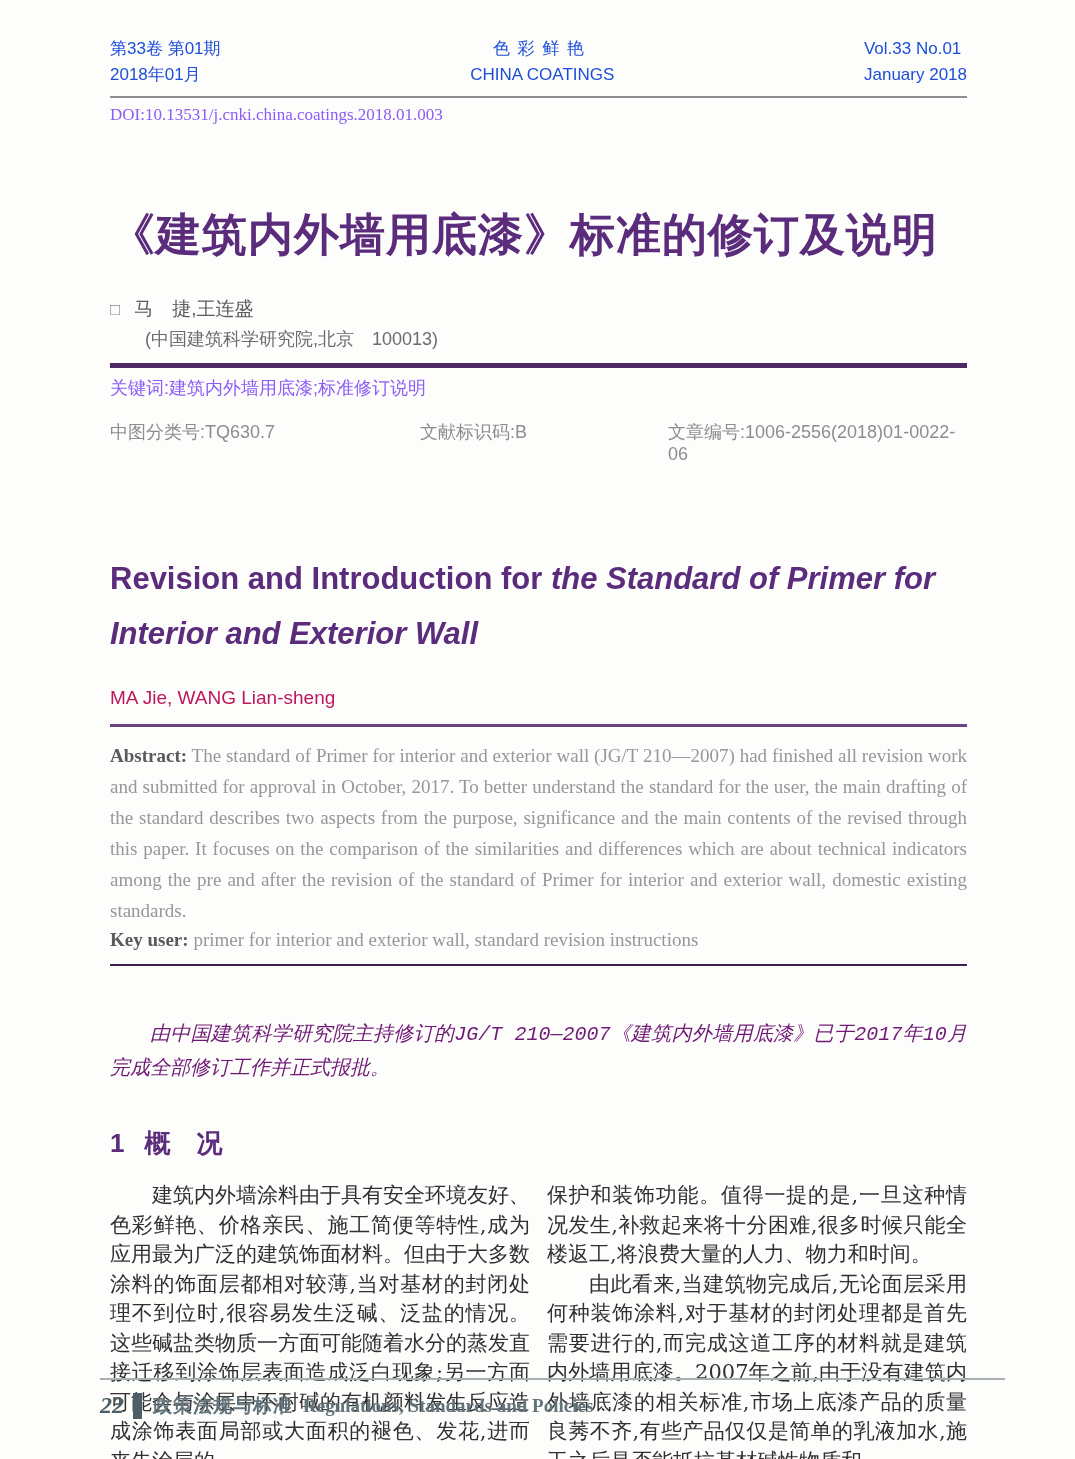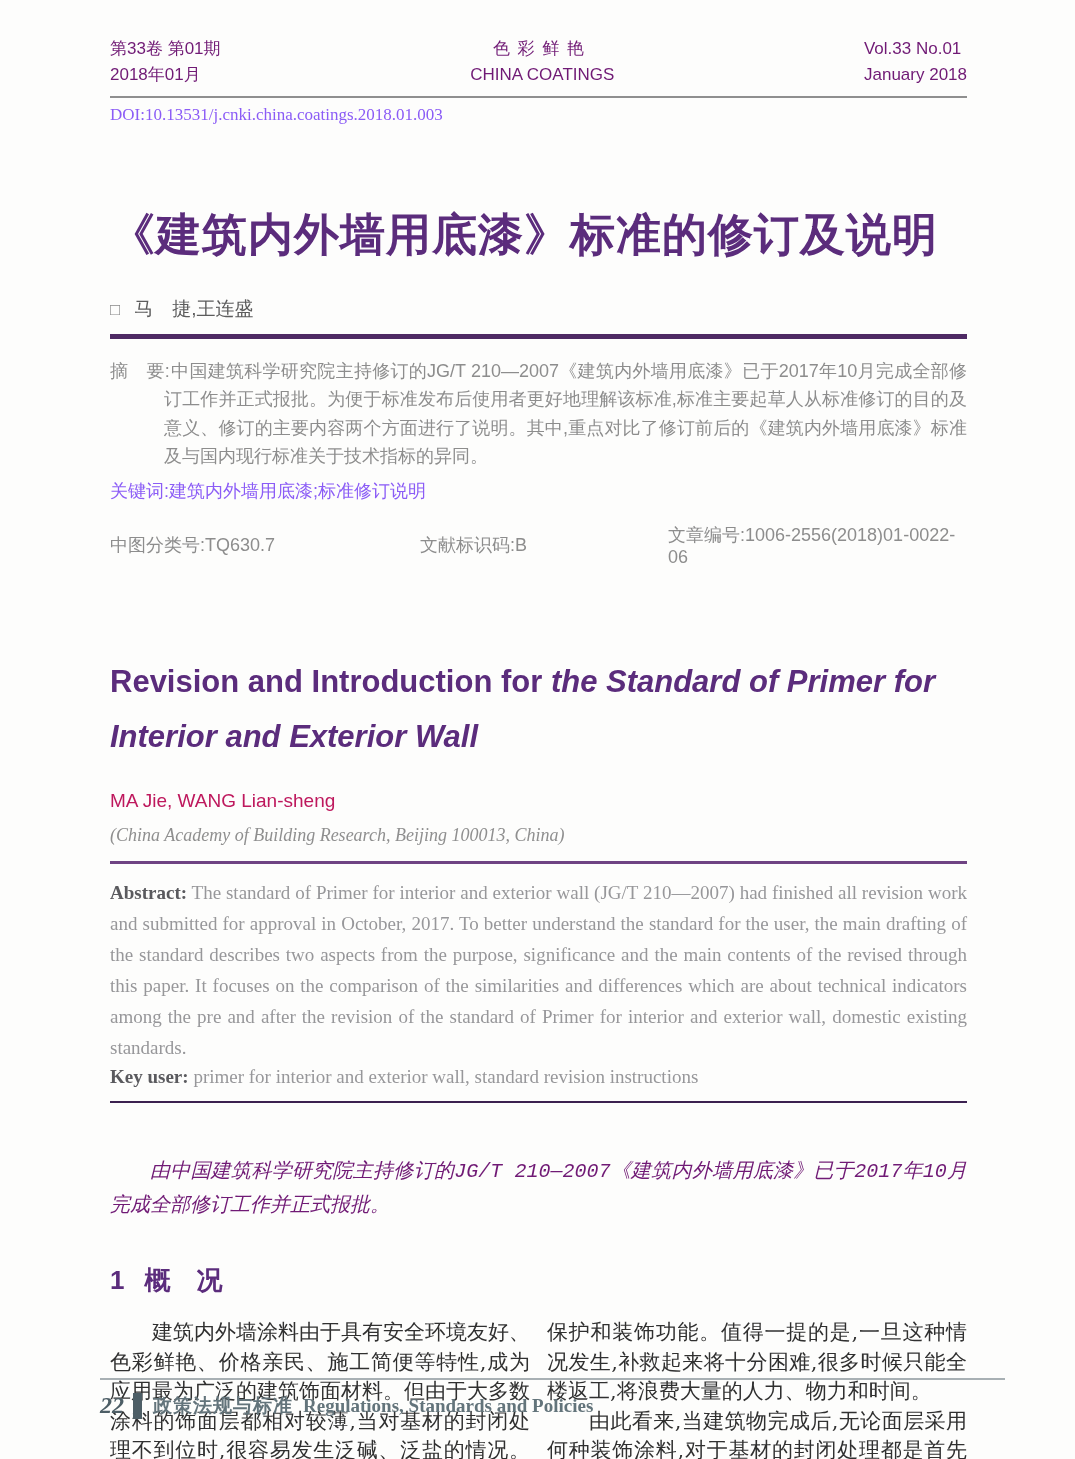--- a/index.html
+++ b/index.html
@@ -11,21 +11,21 @@
     box-sizing:border-box;
     padding:36px 108px 0 110px;
     font-family:"Liberation Sans", sans-serif;
     overflow:hidden;
   }
   
   .journal-header {
     display:flex; justify-content:space-between; align-items:flex-end;
     border-bottom:2px solid #8f8f8f;
     padding-bottom:7px;
-    color:#701a75; font-size:17px; line-height:1.55;
+    color:#1d4ed8; font-size:17px; line-height:1.55;
   }
   .jh-col { white-space:nowrap; }
   .jh-center { text-align:center; }
   .jh-center .zh { letter-spacing:0.45em; }
   .jh-right { }
   .doi {
     margin-top:7px;
     font-family:"Liberation Serif", serif;
     color:#8b5cf6; font-size:17px;
   }
@@ -50,21 +50,21 @@
   .abstract-zh {
     margin-top:18px;
     color:#8d8d8d; font-size:18px; line-height:28.5px;
     text-align:justify;
     padding-left:54px; text-indent:-54px;
   }
   .abstract-zh .lbl { margin-right:1px; }
   .keywords-zh { margin-top:8px; color:#8b5cf6; font-size:18px; }
   .meta-row {
     display:flex; margin-top:20px;
-    color:#8d8d8d; font-size:18px;align-items:center;
+    color:#8d8d8d; font-size:18px;
   }
   .meta-row .m1 { flex:0 0 310px; }
   .meta-row .m2 { flex:0 0 248px; }
   .meta-row .m3 { flex:1; }
   
   .title-en {
     margin-top:86px;
     color:#5b2c7c; font-weight:bold;
     font-size:31px; line-height:1.78;
   }
@@ -151,42 +151,39 @@
     </div>
   </div>
 
   <div class="doi">DOI:10.13531/j.cnki.china.coatings.2018.01.003</div>
 
   <h1 class="title-zh" style="margin-bottom:0;">《建筑内外墙用底漆》标准的修订及说明</h1>
 
   <div class="authors">
     <span class="marker">□</span><span>马　捷,王连盛</span>
   </div>
+  <div class="affil">(中国建筑科学研究院,北京　100013)</div>
 
   <div class="rule-thick"></div>
 
-  <p class="abstract-zh" style="margin-bottom:0;">
-    <span class="lbl">摘　要:</span><span>中国建筑科学研究院主持修订的JG/T 210—2007《建筑内外墙用底漆》已于2017年10月完成全部修订工作并正式报批。为便于标准发布后使用者更好地理解该标准,标准主要起草人从标准修订的目的及意义、修订的主要内容两个方面进行了说明。其中,重点对比了修订前后的《建筑内外墙用底漆》标准及与国内现行标准关于技术指标的异同。</span>
-  </p>
   <div class="keywords-zh">
     <span>关键词:</span><span>建筑内外墙用底漆;标准修订说明</span>
   </div>
 
   <div class="meta-row">
     <span class="m1">中图分类号:TQ630.7</span>
     <span class="m2">文献标识码:B</span>
     <span class="m3">文章编号:1006-2556(2018)01-0022-06</span>
   </div>
 
   <h2 class="title-en" style="margin-bottom:0;">
     <span>Revision and Introduction for </span><span class="it">the Standard of Primer for Interior and Exterior Wall</span>
   </h2>
 
   <div class="authors-en">MA Jie, WANG Lian-sheng</div>
-  <div class="affil-en">(China Academy of Building Research, Beijing 100013, China)</div>
 
   <div class="rule-med-purple"></div>
 
   <p class="abstract-en" style="margin-bottom:0;">
     <span class="lbl">Abstract:</span><span> The standard of Primer for interior and exterior wall (JG/T 210—2007) had finished all revision work and submitted for approval in October, 2017. To better understand the standard for the user, the main drafting of the standard describes two aspects from the purpose, significance and the main contents of the revised through this paper. It focuses on the comparison of the similarities and differences which are about technical indicators among the pre and after the revision of the standard of Primer for interior and exterior wall, domestic existing standards.</span>
   </p>
   <div class="keywords-en">
     <span class="lbl">Key user:</span><span> primer for interior and exterior wall, standard revision instructions</span>
   </div>
 

